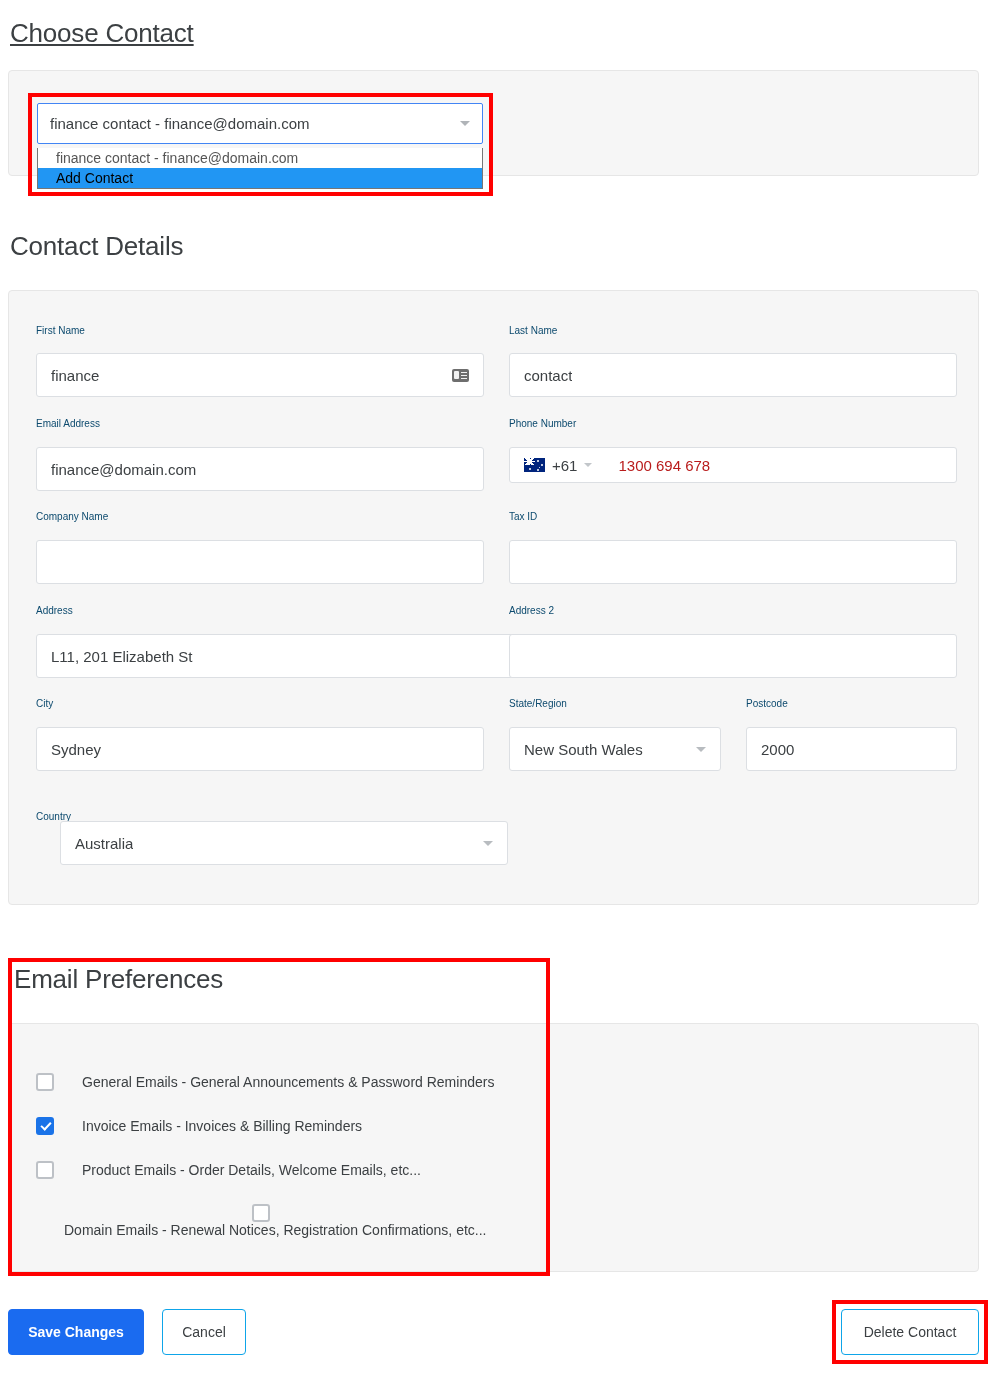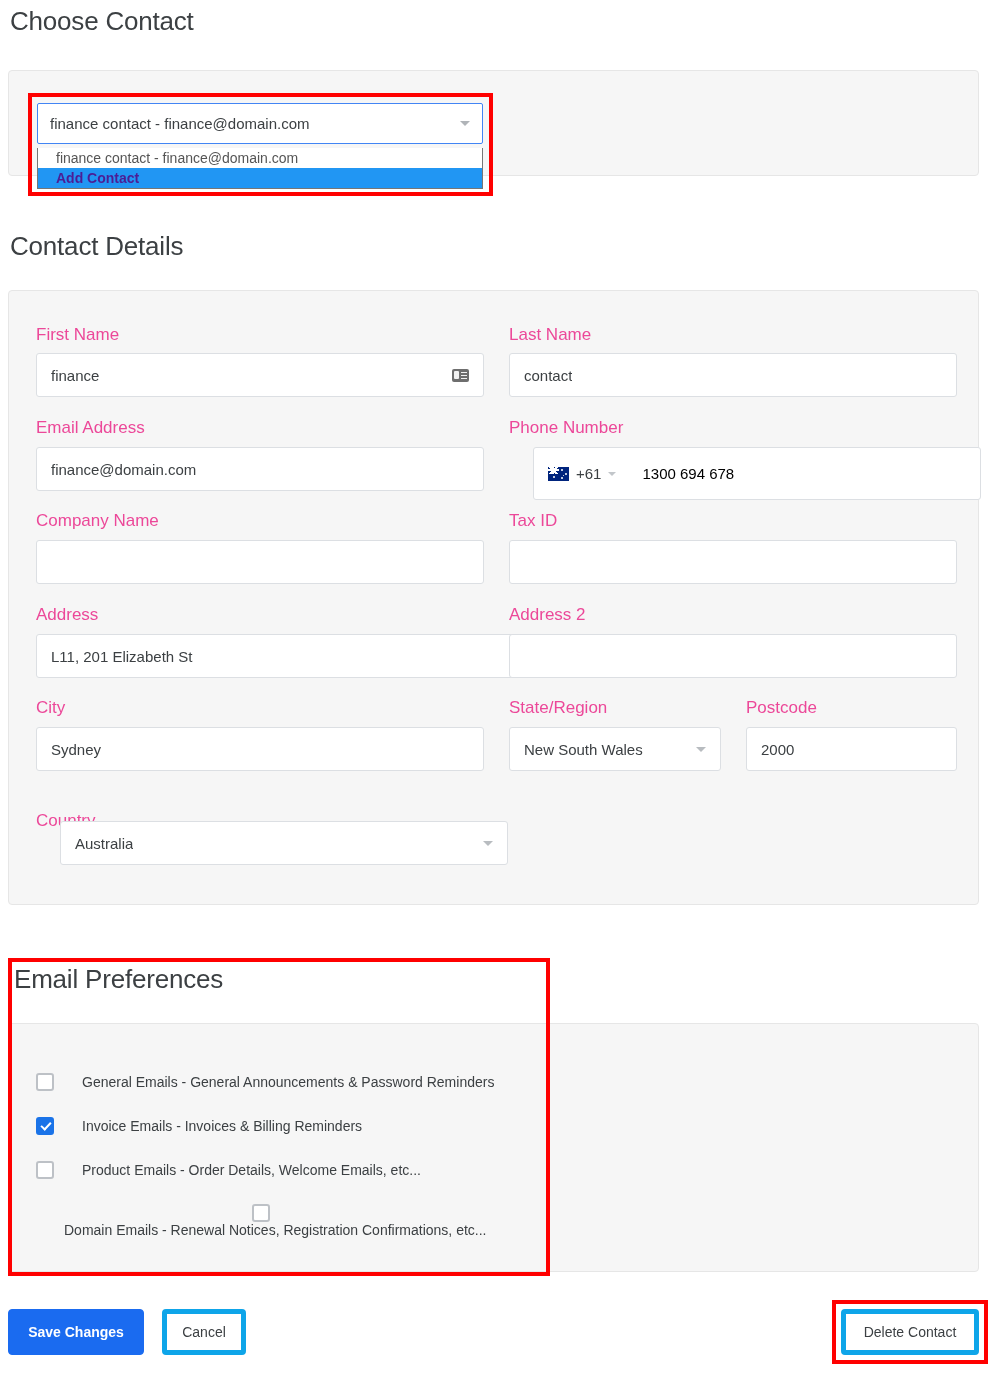--- a/index.html
+++ b/index.html
@@ -69,29 +69,29 @@
   }
   .dd-option {
     height: 20px;
     line-height: 20px;
     padding: 0 4px 0 18px;
     color: #555555;
     white-space: nowrap;
   }
   .dd-option.selected {
     background: #2196f3;
-    color: #4c1d95;
-    font-weight: bold;
+    color: #000000;
+    font-weight: normal;
   }
 
   
   .field-label {
     position: absolute;
-    font-size: 17px;
-    color: #ec4899;
+    font-size: 10px;
+    color: #0c4a6e;
     white-space: nowrap;
   }
   .field-box {
     position: absolute;
     background: #ffffff;
     border: 1px solid #dcdfe3;
     border-radius: 3px;
     display: flex;
     align-items: center;
     padding: 0 14px;
@@ -173,21 +173,21 @@
     width: 2px; height: 2px;
     border-radius: 50%;
   }
   .phone-code { font-size: 15px; color: #3c4043; }
   .phone-caret {
     width: 0; height: 0;
     border-left: 4px solid transparent;
     border-right: 4px solid transparent;
     border-top: 4px solid #c2c6ca;
   }
-  .phone-num { margin-left: 26px; font-size: 15px; color: #000000; }
+  .phone-num { margin-left: 26px; font-size: 15px; color: #b91c1c; }
 
   
   .cb-row {
     position: absolute;
     display: flex;
     align-items: center;
     height: 20px;
     text-align: center;
   }
   .cb {
@@ -230,29 +230,29 @@
   }
   .btn-primary {
     background: #1a6bf0;
     color: #ffffff;
     font-weight: bold;
     border: 1px solid #1a6bf0;
   }
   .btn-ghost {
     background: #ffffff;
     color: #3c4043;
-    border: 5px solid #0ea5e9;
+    border: 1px solid #0ea5e9;
   }
 </style>
 </head>
 <body>
 
 <div class="page">
 
-  <div class="section-heading" style="left:10px; top:6px;">Choose Contact</div>
+  <div class="section-heading" style="left:10px; top:18px;text-decoration:underline;">Choose Contact</div>
 
   <div class="panel" style="left:8px; top:70px; width:971px; height:106px;"></div>
 
   <div class="choose-select" style="left:37px; top:103px; width:446px; height:41px;">
     <span>finance contact - finance@domain.com</span>
     <span class="caret"></span>
   </div>
 
   <div class="dropdown-list" style="left:37px; top:148px; width:446px;">
     <div class="dd-option">finance contact - finance@domain.com</div>
@@ -275,21 +275,21 @@
   <div class="field-box" style="left:509px; top:353px; width:448px; height:44px;">
     <span class="val">contact</span>
   </div>
 
   <div class="field-label" style="left:36px; top:418px;">Email Address</div>
   <div class="field-box" style="left:36px; top:447px; width:448px; height:44px;">
     <span class="val">finance@domain.com</span>
   </div>
 
   <div class="field-label" style="left:509px; top:418px;">Phone Number</div>
-  <div class="field-box" style="left:533px; top:447px; width:448px; height:53px;">
+  <div class="field-box" style="left:509px; top:447px; width:448px; height:36px;">
     <span class="phone-prefix">
       <span class="flag-au">
         <span class="uj"></span>
         <span class="star" style="left:5px;  top:9.5px;"></span>
         <span class="star" style="left:13px; top:2px;"></span>
         <span class="star" style="left:16.5px;top:6px;"></span>
         <span class="star" style="left:13px; top:10.5px;"></span>
         <span class="star" style="left:15px; top:8.5px; width:1.4px; height:1.4px;"></span>
       </span>
       <span class="phone-code">+61</span>

